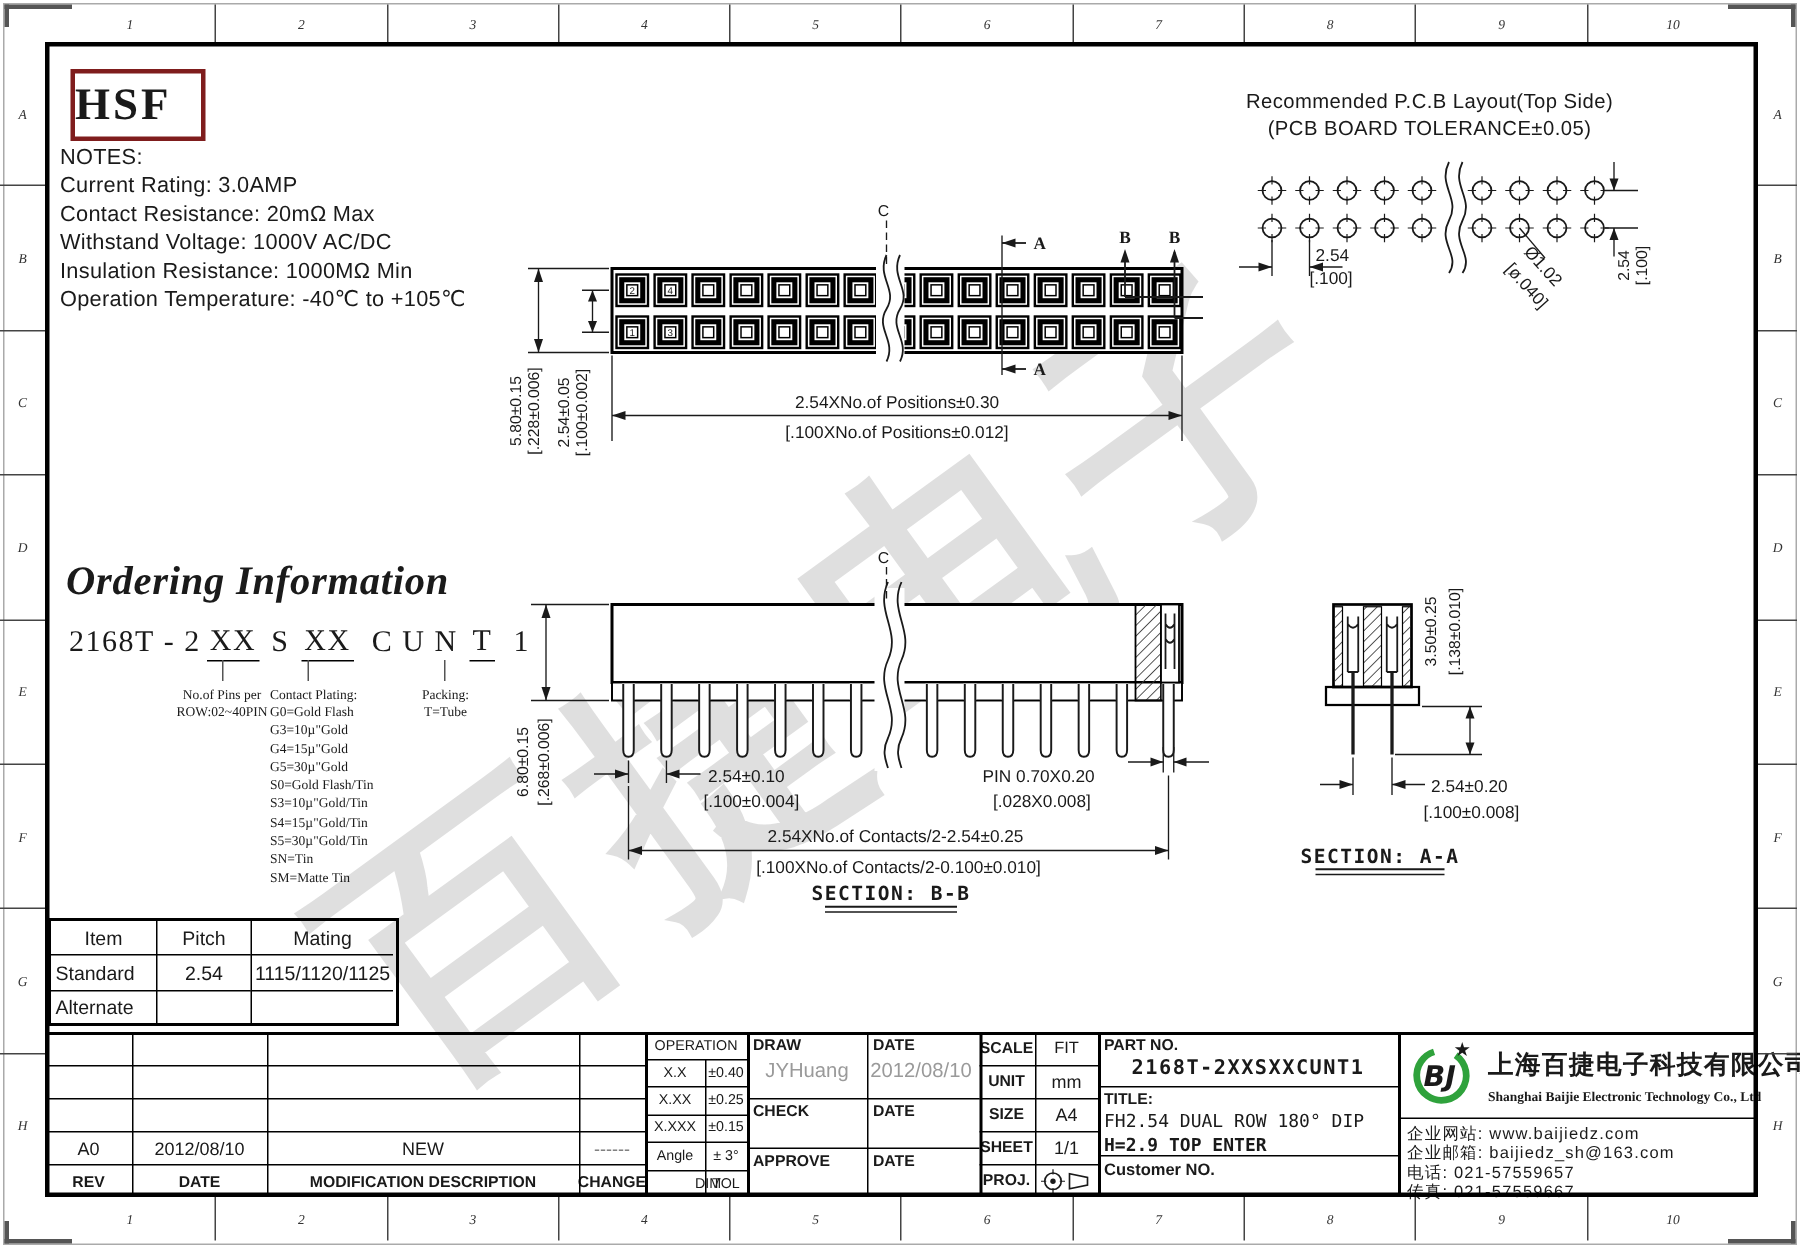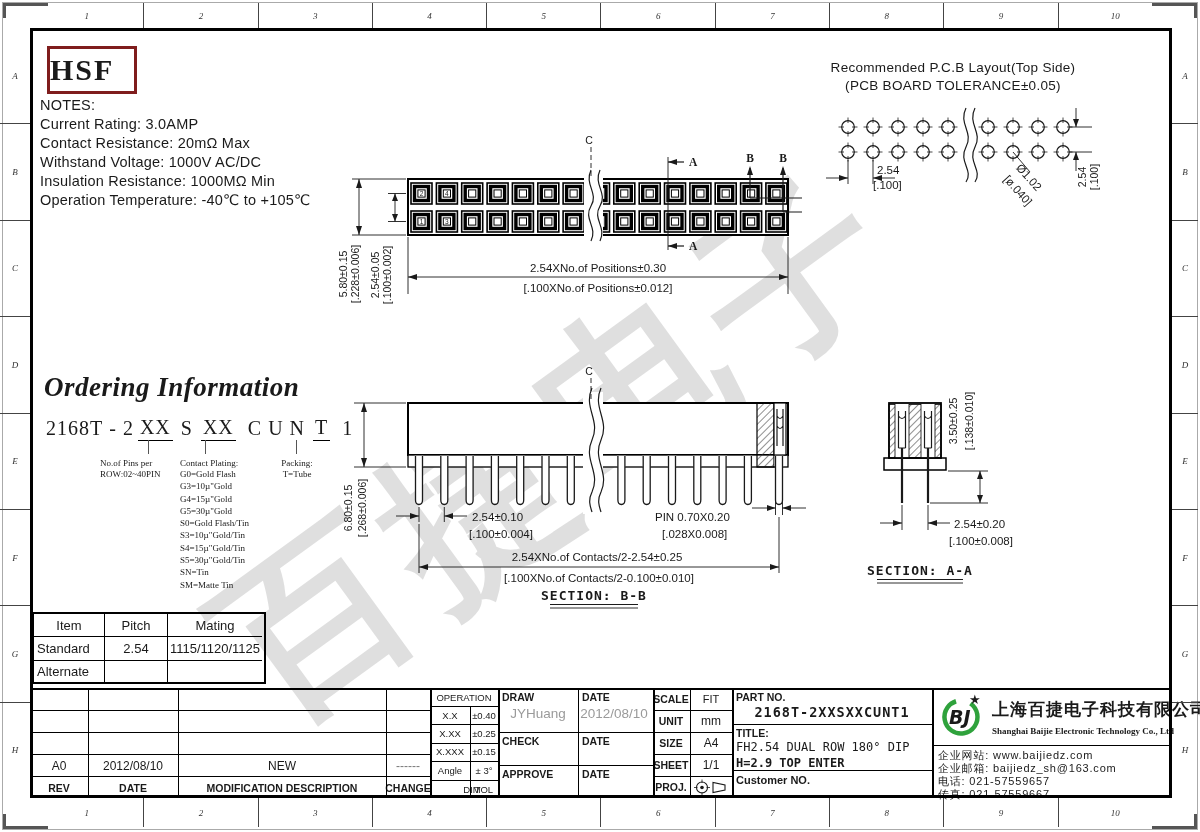--- a/index.html
+++ b/index.html
@@ -370,21 +370,21 @@
     <span class="useg" style="margin-right:12px">XX</span>
     <span style="margin-right:6px">C</span>
     <span style="margin-right:6px">U</span>
     <span style="margin-right:8px">N</span>
     <span class="useg" style="margin-right:12px">T</span>
     <span>1</span>
   </div>
   <div class="vtick" style="left:148px;top:440px"></div>
   <div class="vtick" style="left:205px;top:440px"></div>
   <div class="vtick" style="left:296px;top:440px"></div>
-  <div class="callout" style="left:100px;top:458px;width:96px;">
+  <div class="callout" style="left:100px;top:458px;width:96px;text-align:center">
     <div>No.of Pins per</div>
     <div>ROW:02~40PIN</div>
   </div>
   <div class="callout" style="left:180px;top:458px">
     <div>Contact Plating:</div>
     <div class="plist">
 
     <div>G0=Gold Flash</div>
         <div>G3=10µ"Gold</div>
         <div>G4=15µ"Gold</div>

